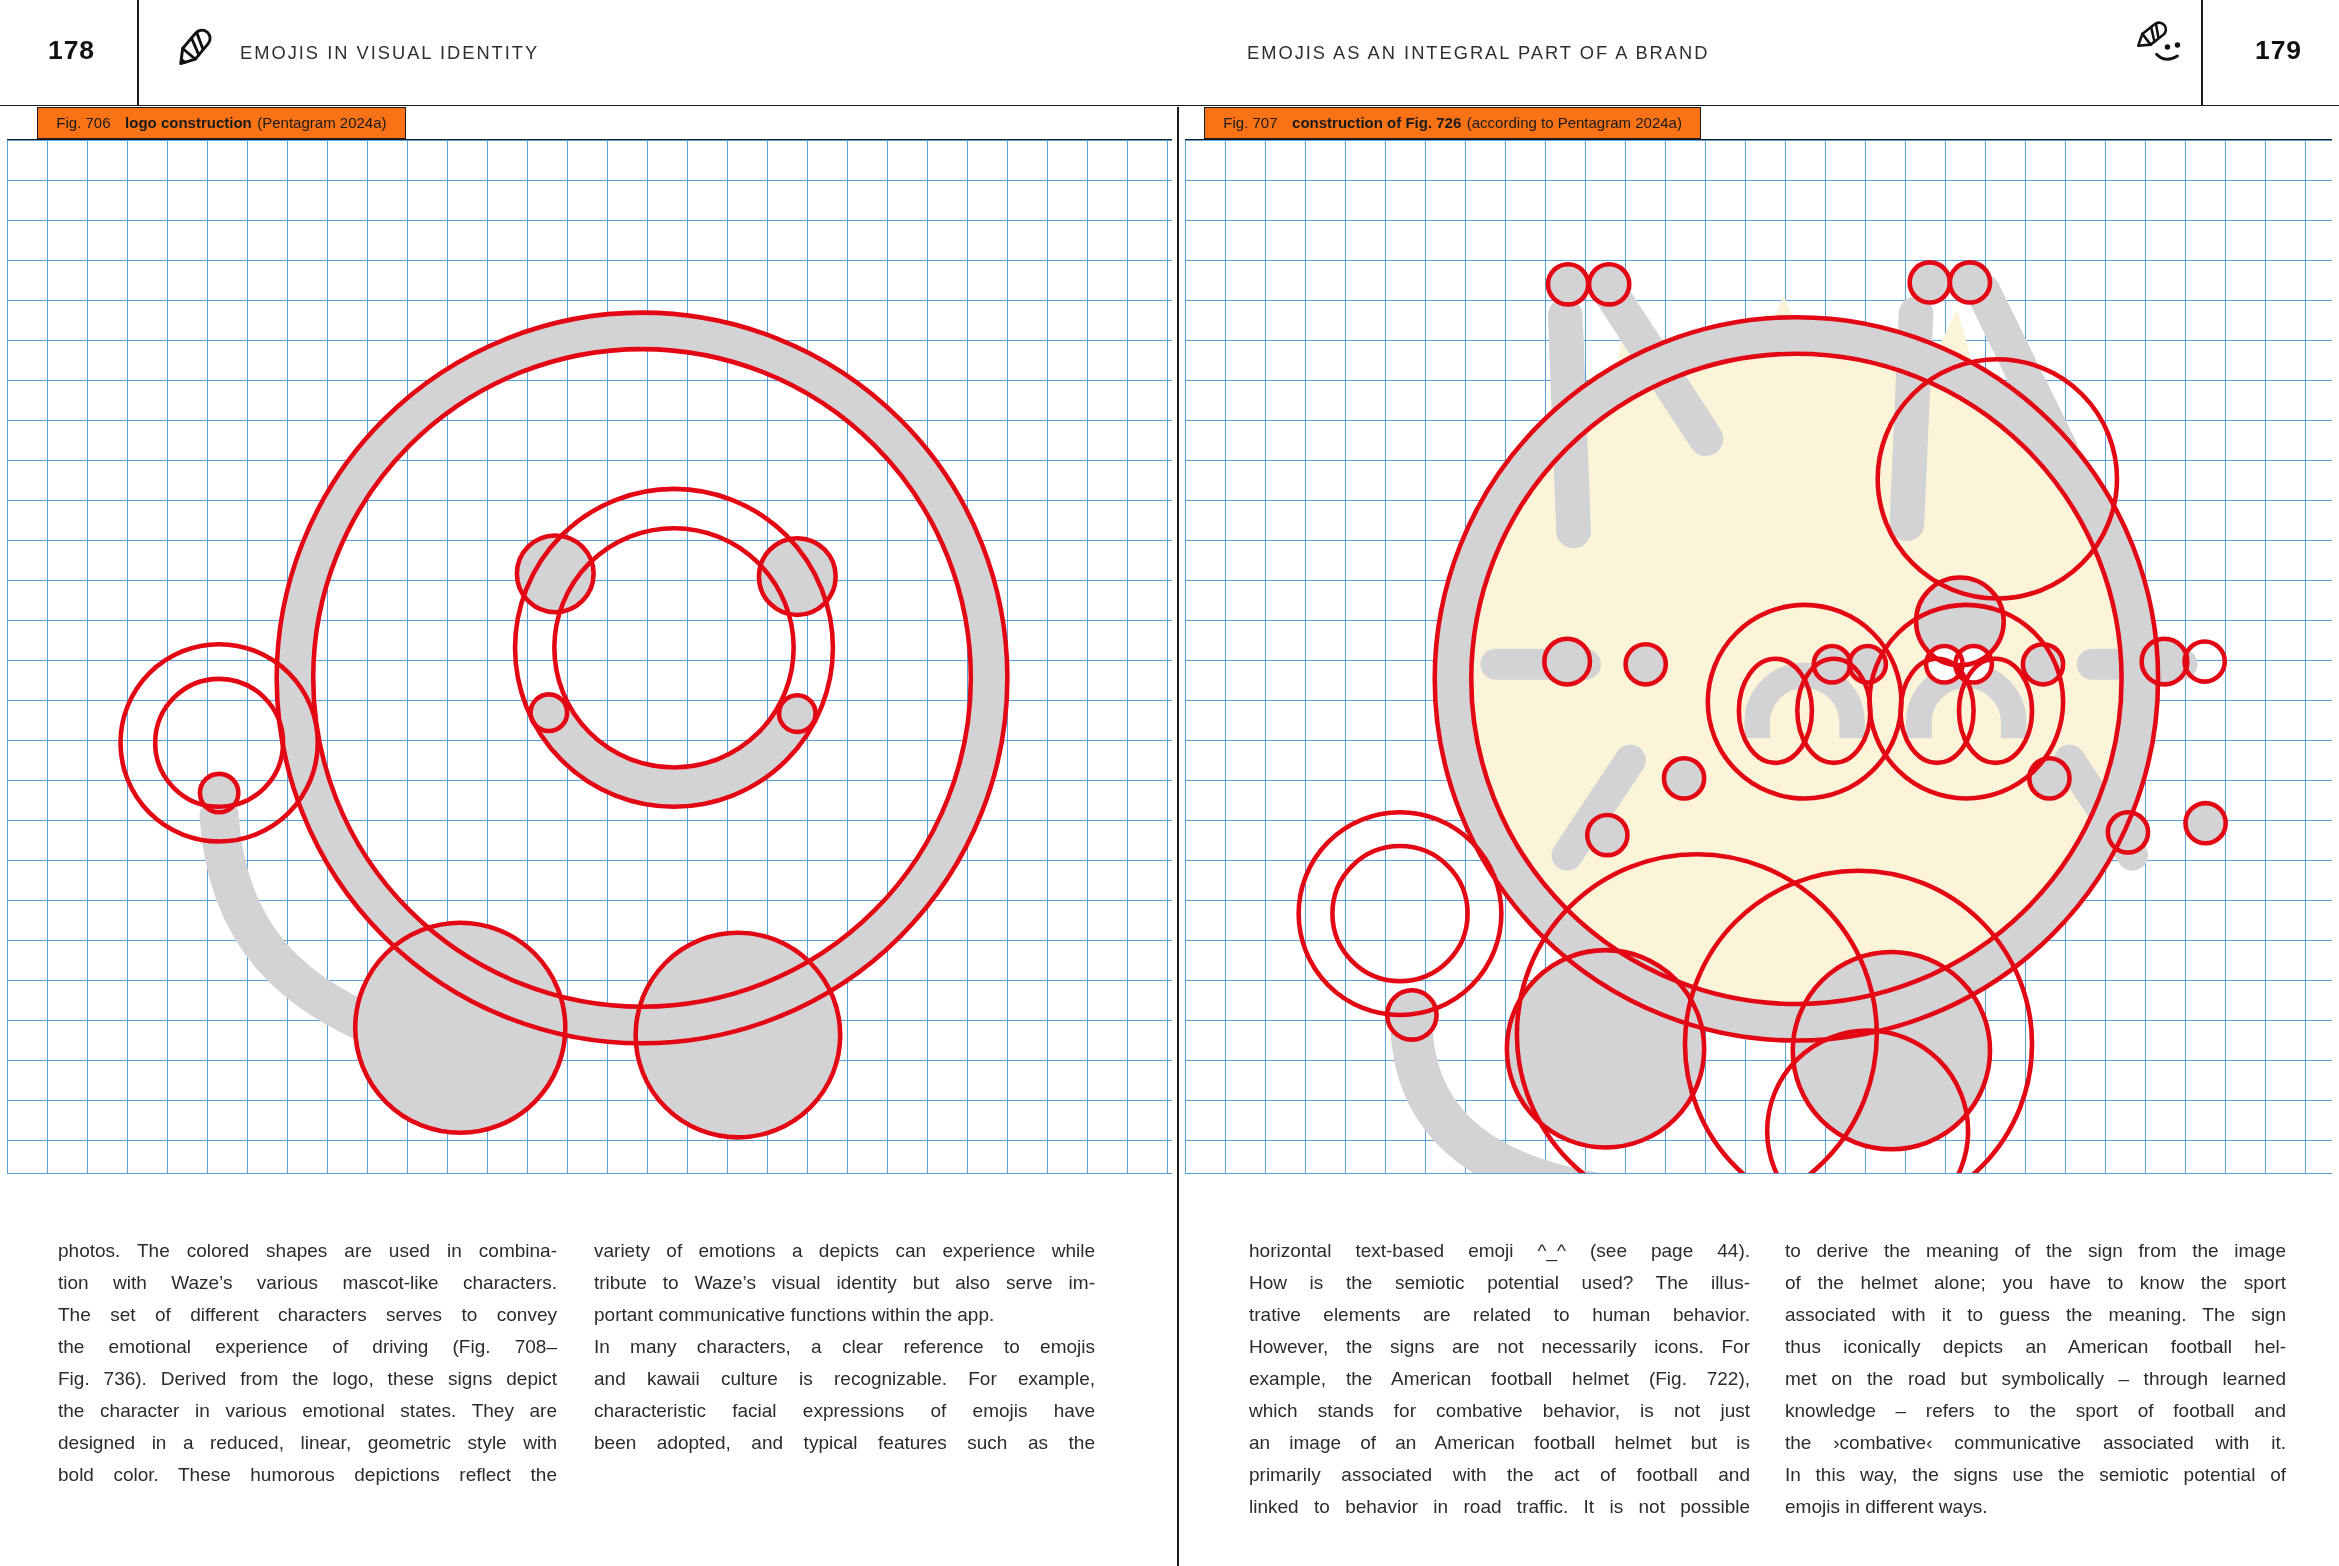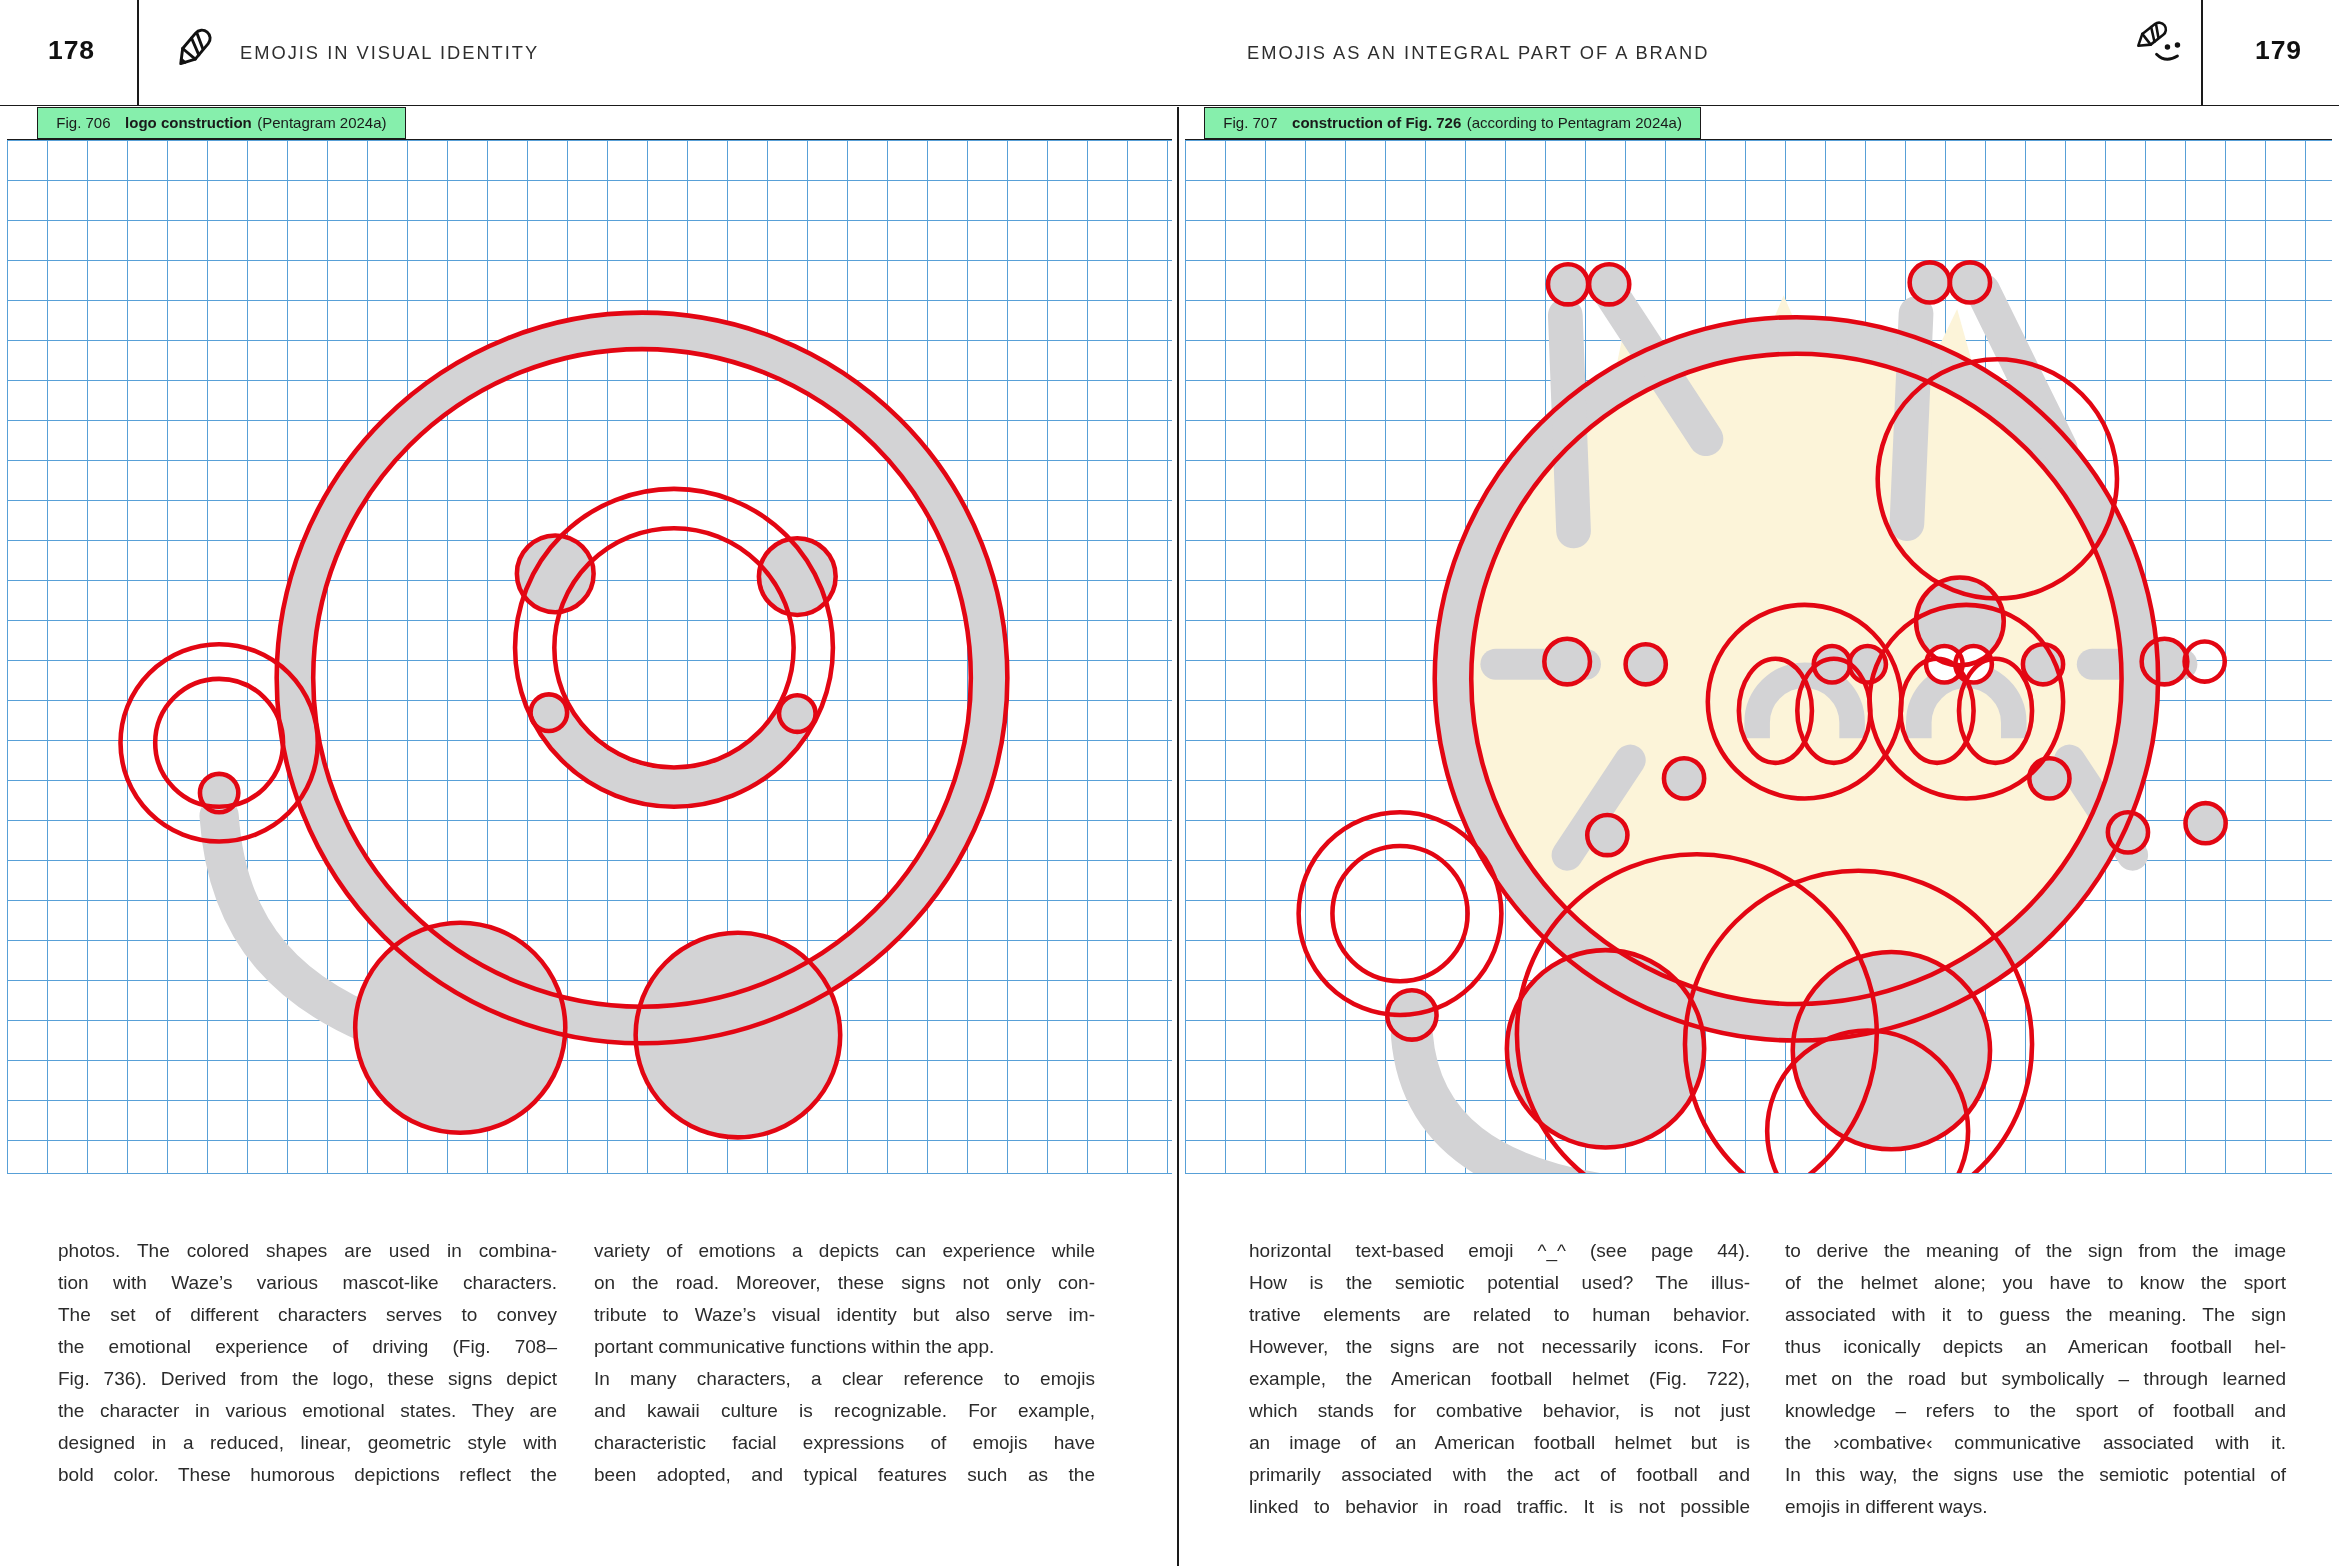--- a/index.html
+++ b/index.html
@@ -6,21 +6,21 @@
   #page{position:relative;width:2339px;height:1566px;background:#ffffff;overflow:hidden;
         font-family:"Liberation Sans",sans-serif;color:#222;padding-left:40px;}
   
   #header{position:absolute;left:0;top:0;width:2339px;height:105px;background:#fff;
           border-bottom:1.8px solid #1a1a1a;}
   .hdiv{position:absolute;top:0;width:1.8px;height:105px;background:#1a1a1a;}
   .pagenum{position:absolute;top:35px;font-size:26.5px;font-weight:bold;color:#111;letter-spacing:0.9px;}
   .runtitle{position:absolute;top:42px;font-size:18.3px;letter-spacing:2px;color:#2e2e2e;white-space:nowrap;}
   .hicon{position:absolute;top:22px;}
   
-  .capbox{position:absolute;top:107px;height:30px;line-height:30px;background:#86efac;
+  .capbox{position:absolute;top:107px;height:30px;line-height:30px;background:#f97316;
           border:1.8px solid #1a1a1a;padding:0 18.3px;font-size:15px;white-space:nowrap;z-index:5;color:#1a1a1a;}
   .capbox .flabel{margin-right:14.6px;}
   .capbox .ftitle{font-weight:bold;margin-right:5.5px;}
   
   .panel{position:absolute;top:139px;height:1033px;overflow:hidden;background:
      repeating-linear-gradient(to right,  var(--grid-blue) 0 1.4px, transparent 1.4px 40px),
      repeating-linear-gradient(to bottom, var(--grid-blue) 0 1.4px, transparent 1.4px 40px),
      #fff;
      border-top:1.8px solid #1a1a1a;border-bottom:1.4px solid var(--grid-blue);}
   .panel svg{position:absolute;left:0;top:0;}
@@ -213,21 +213,20 @@
       <div class="jline">tion with Waze’s various mascot-like characters.</div>
       <div class="jline">The set of different characters serves to convey</div>
       <div class="jline">the emotional experience of driving (Fig. 708–</div>
       <div class="jline">Fig. 736). Derived from the logo, these signs depict</div>
       <div class="jline">the character in various emotional states. They are</div>
       <div class="jline">designed in a reduced, linear, geometric style with</div>
       <div class="jline">bold color. These humorous depictions reflect the</div>
     </div>
   <div class="bodycol" style="left:594px;width:501px;">
       <div class="jline">variety of emotions a depicts can experience while</div>
-      <div class="jline">on the road. Moreover, these signs not only con-</div>
       <div class="jline">tribute to Waze’s visual identity but also serve im-</div>
       <div class="jline pend">portant communicative functions within the app.</div>
       <div class="jline">In many characters, a clear reference to emojis</div>
       <div class="jline">and kawaii culture is recognizable. For example,</div>
       <div class="jline">characteristic facial expressions of emojis have</div>
       <div class="jline">been adopted, and typical features such as the</div>
     </div>
   <div class="bodycol" style="left:1249px;width:501px;">
       <div class="jline">horizontal text-based emoji ^_^ (see page 44).</div>
       <div class="jline">How is the semiotic potential used? The illus-</div>

